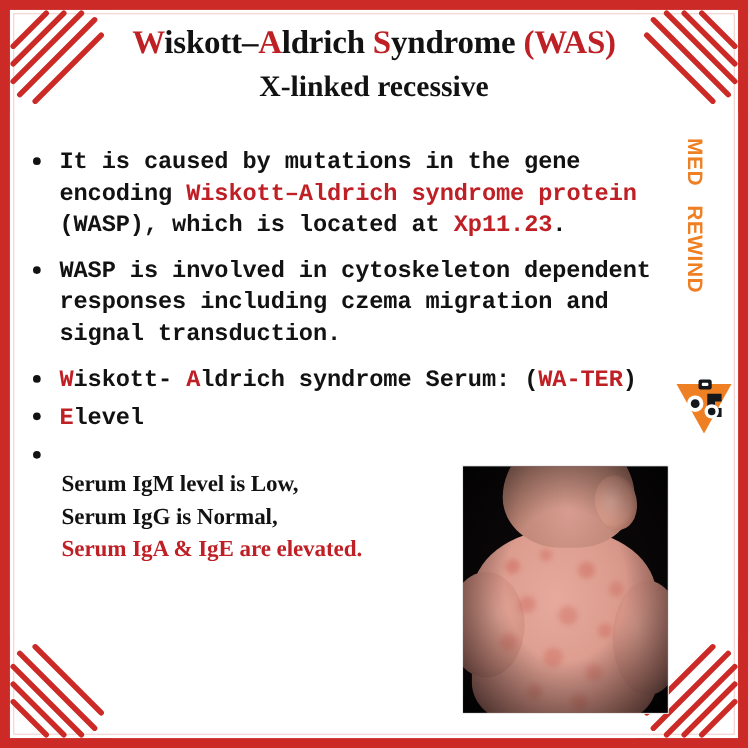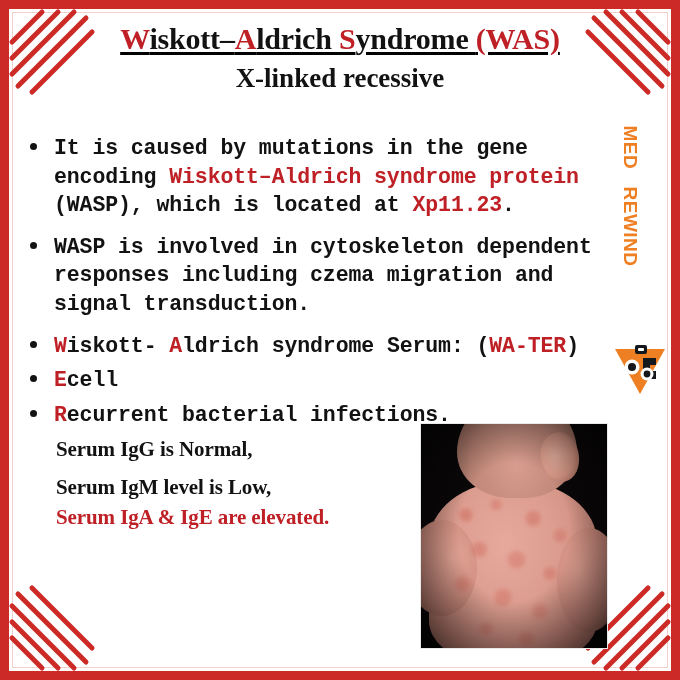--- a/index.html
+++ b/index.html
@@ -57,21 +57,20 @@
     text-align: center;
   }
   .title-line {
     font-size: 30px;
     font-weight: bold;
     letter-spacing: -0.2px;
     line-height: 1.16;
     white-space: nowrap;
   }
   .title-line .u {
-    text-decoration: underline;
     text-decoration-thickness: 3px;
     text-underline-offset: 3px;
   }
   .subtitle-line {
     font-size: 27px;
     font-weight: bold;
     color: #121212;
     line-height: 1.2;
     margin-top: 5px;
     text-align: center;
@@ -340,30 +339,29 @@
     </div>
 
     <div class="bullet-row tight">
       <span class="dot"><i></i></span>
       <span class="bullet-text"><span class="red">W</span><span class="black">iskott- </span><span class="red">A</span><span class="black">ldrich syndrome Serum: (</span><span class="red">WA-TER</span><span class="black">)</span></span>
     </div>
 
 
     <div class="bullet-row tight">
       <span class="dot"><i></i></span>
-      <span class="bullet-text narrow"><span class="red">E</span><span class="black">cell</span></span>
+      <span class="bullet-text narrow"><span class="red">E</span><span class="black">level</span></span>
     </div>
 
     <div class="bullet-row tight">
       <span class="dot"><i></i></span>
-      <span class="bullet-text narrow"><span class="red">R</span><span class="black">ecurrent bacterial infections.</span></span>
-    </div>
-
+    </div>
+
+    <div class="plain-row first"><span class="black">Serum IgM level is Low,</span></div>
     <div class="plain-row"><span class="black">Serum IgG is Normal,</span></div>
-    <div class="plain-row first"><span class="black">Serum IgM level is Low,</span></div>
     <div class="plain-row"><span class="red">Serum IgA &amp; IgE are elevated.</span></div>
   </div>
 
   <div class="watermark">
     <div class="wm-text">
       <span class="wm-b">MED</span>
       <span>&nbsp;</span>
       <span class="wm-b">REWIND</span>
     </div>
     <div class="wm-logo">

